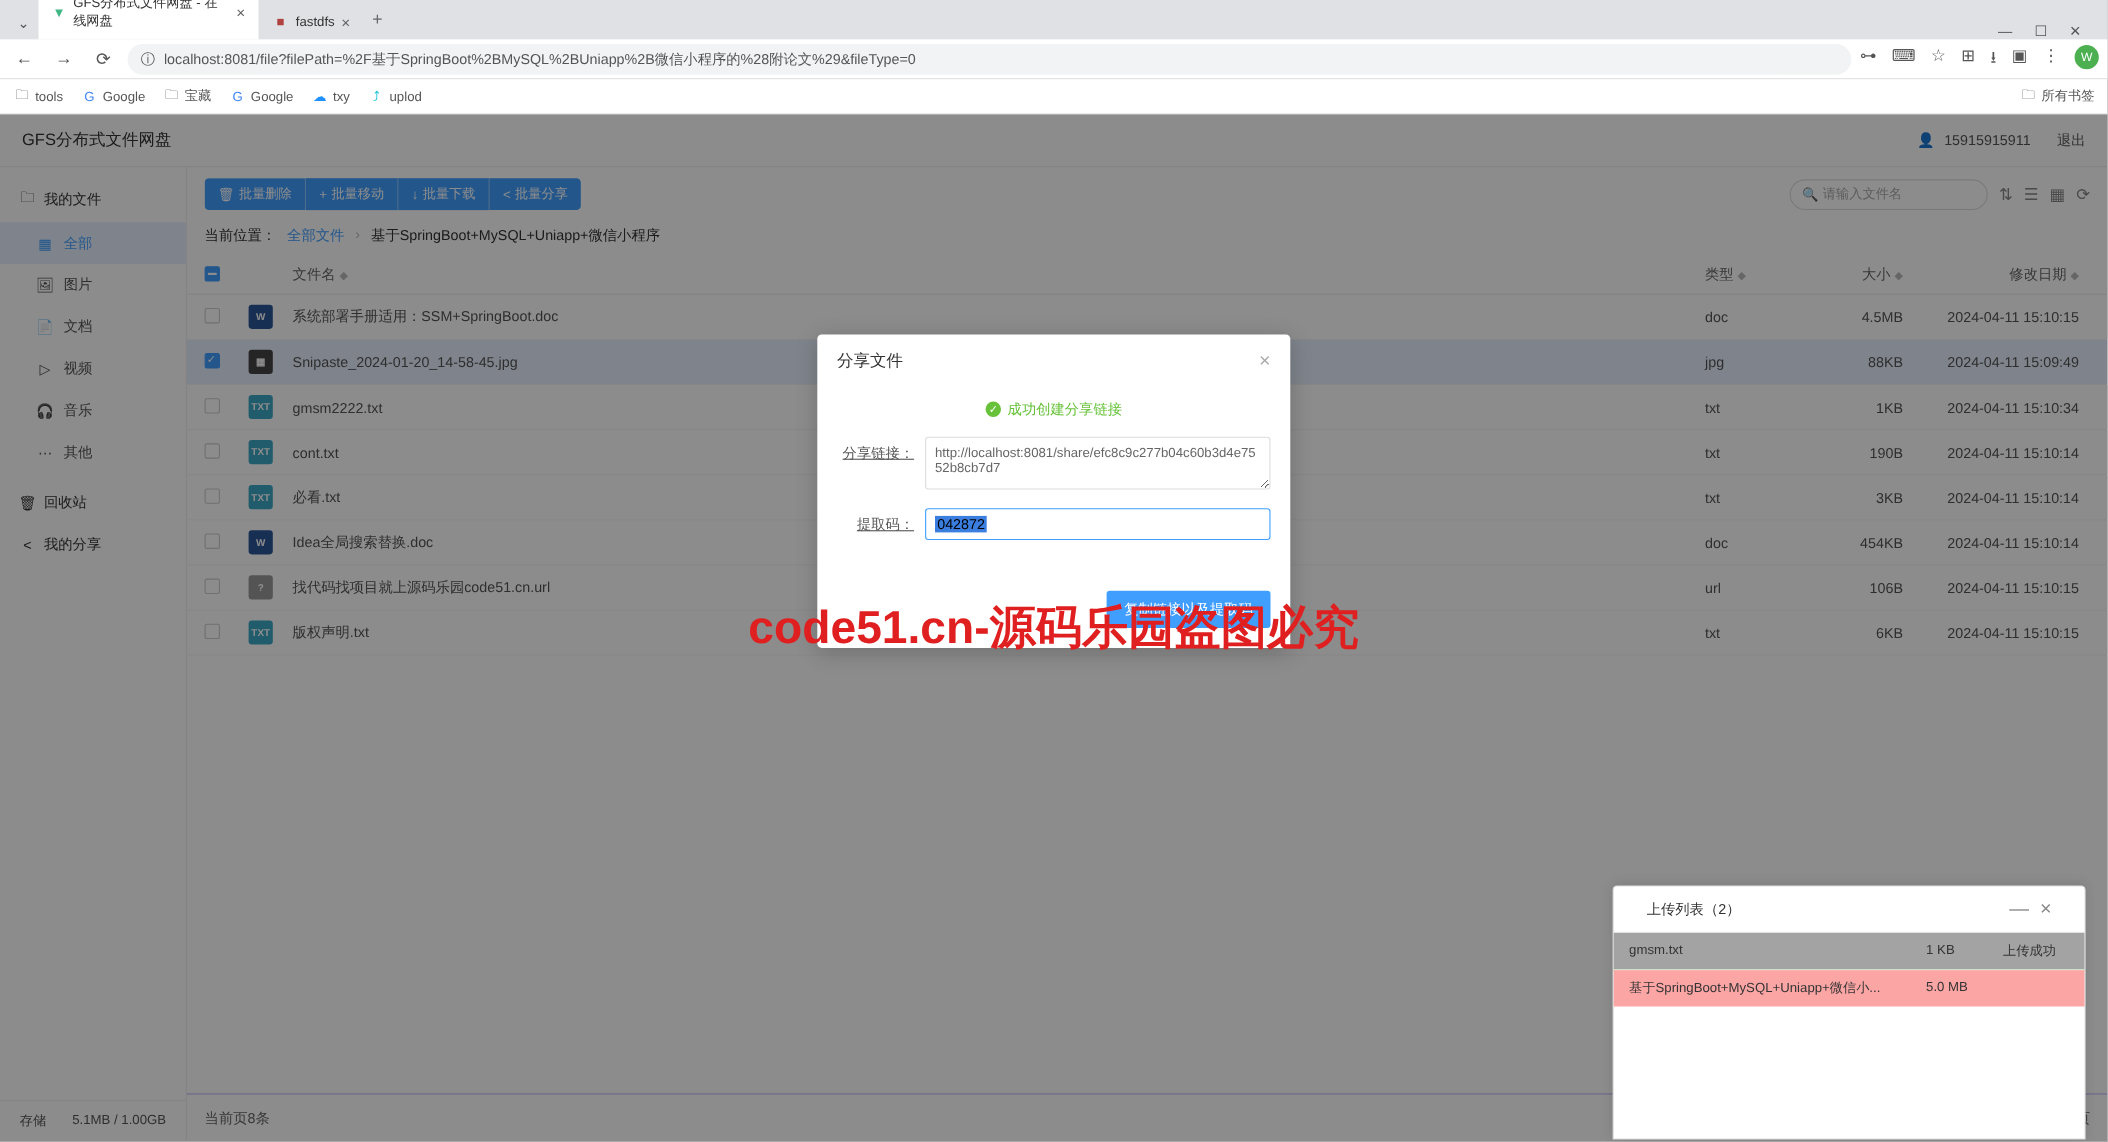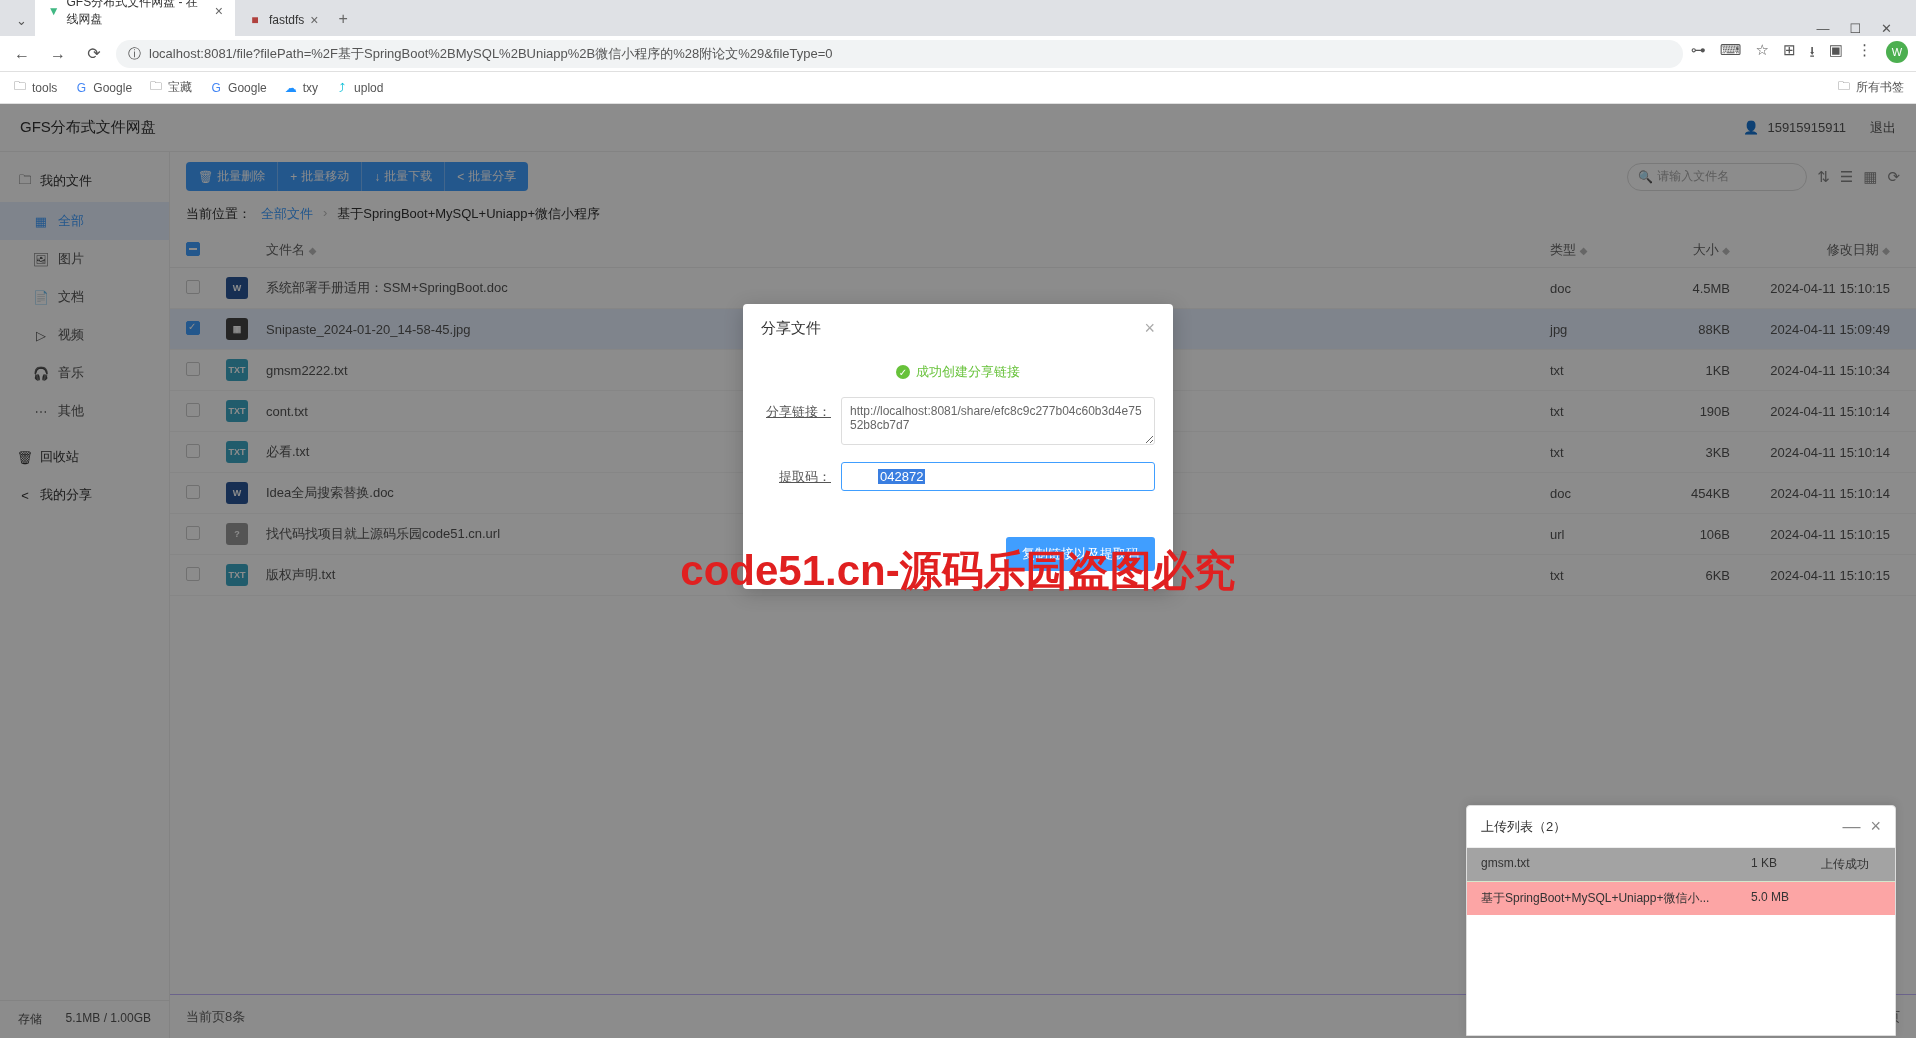--- a/index.html
+++ b/index.html
@@ -95,27 +95,27 @@
 .modal-head { padding: 14px 18px; display: flex; justify-content: space-between; align-items: center; font-size: 15px; }
 .modal-close { color: #aaa; font-size: 18px; }
 .modal-body { padding: 10px 18px 20px; }
 .success-msg { text-align: center; color: #67c23a; font-size: 13px; margin-bottom: 16px; display: flex; align-items: center; justify-content: center; gap: 6px; }
 .success-icon { width: 14px; height: 14px; border-radius: 50%; background: #67c23a; color: #fff; display: inline-flex; align-items: center; justify-content: center; font-size: 10px; }
 .form-row { display: flex; margin-bottom: 14px; gap: 10px; }
 .form-label { width: 70px; text-align: right; font-size: 13px; color: #555; padding-top: 6px; text-decoration: underline; }
 .form-field { flex: 1; }
 .textarea { width: 100%; border: 1px solid #ddd; border-radius: 3px; padding: 6px 8px; font-size: 12px; color: #666; resize: vertical; min-height: 48px; font-family: inherit; }
 .input-sel { width: 100%; border: 1px solid #409eff; border-radius: 3px; padding: 6px 8px; font-size: 13px; }
-.input-sel .sel { background: #3a7ee0; color: #ffffff; padding: 0 2px; margin-left: 28px; }
+.input-sel .sel { background: #3a7ee0; color: #000000; padding: 0 2px; }
 .modal-footer { padding: 12px 18px 18px; text-align: right; }
 .btn-primary { background: #409eff; color: #fff; padding: 8px 16px; border-radius: 3px; font-size: 13px; display: inline-block; }
 
 
 .upload-panel { position: absolute; right: 20px; bottom: 2px; width: 430px; background: #fff; border: 1px solid #ddd; border-radius: 4px 4px 0 0; box-shadow: 0 -2px 10px rgba(0,0,0,0.1); z-index: 25; }
-.upload-head { padding: 10px 14px; display: flex; align-items: center; font-size: 13px; border-bottom: 1px solid #eee; }
+.upload-head { padding: 10px 30px; display: flex; align-items: center; font-size: 13px; border-bottom: 1px solid #eee; }
 .upload-head .sp { flex: 1; }
 .upload-head .ctrl { font-size: 18px; color: #888; margin-left: 10px; }
 .upload-row { display: flex; padding: 8px 14px; font-size: 12px; background: #a3a3a3; border-bottom: 1px solid #d4e8cc; }
 .upload-row.row2 { background: #fca5a5; border-bottom: none; }
 .upload-row .uname { flex: 1; overflow: hidden; text-overflow: ellipsis; white-space: nowrap; }
 .upload-row .usize { width: 70px; }
 .upload-row .ustatus { width: 60px; }
 .upload-blank { height: 120px; }
 </style>
 </head>

